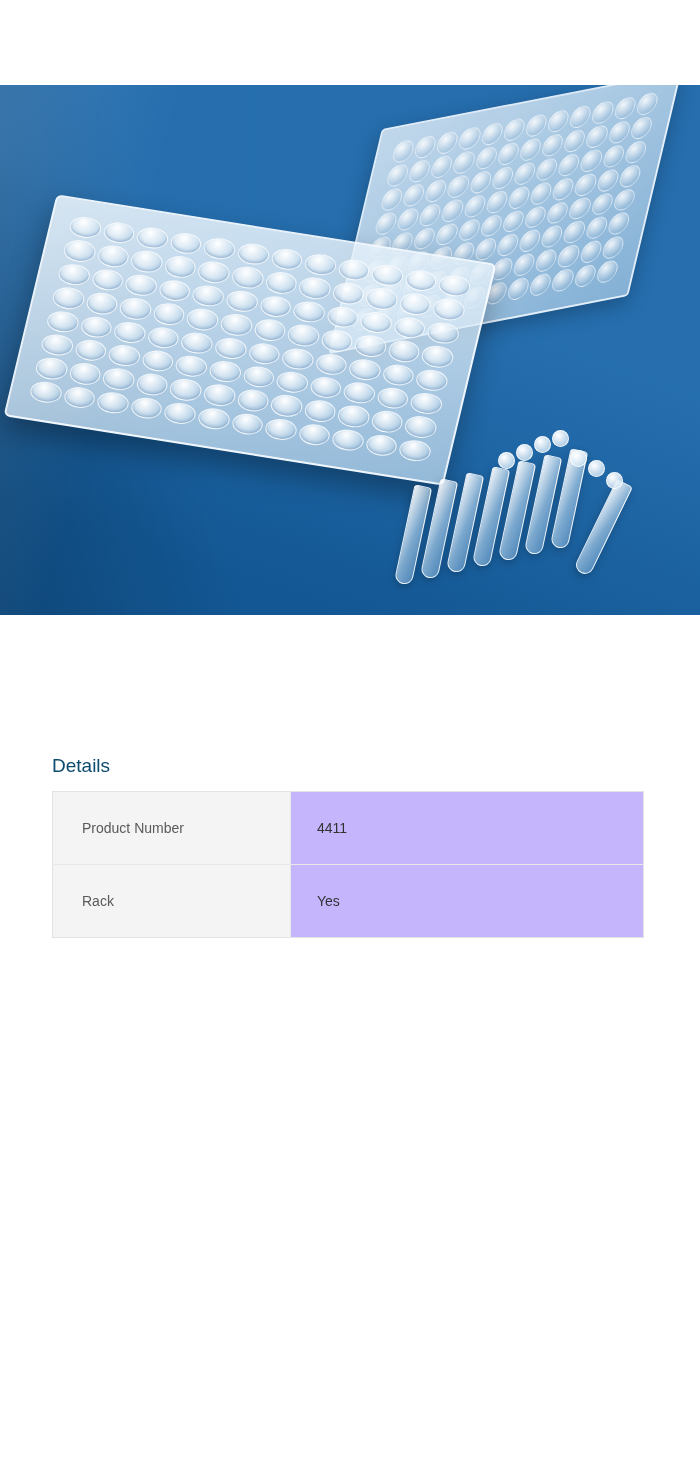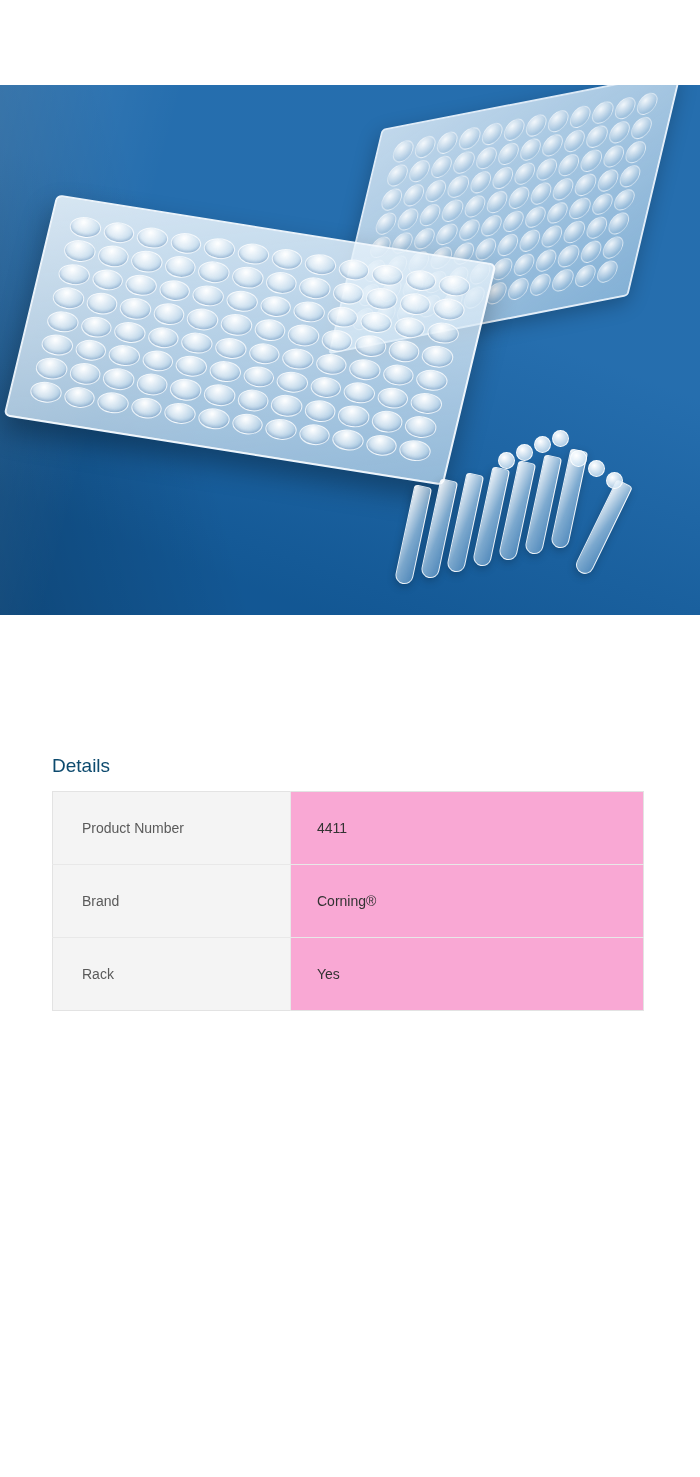--- a/index.html
+++ b/index.html
@@ -154,21 +154,21 @@
     height: 73px;
   }
   .details-table td.label {
     width: 238px;
     background: #f4f4f4;
     color: #5a5a5a;
     border-right: 1px solid #e8e8e8;
     padding-left: 29px;
   }
   .details-table td.value {
-    background: #f9a8d4;
+    background: #c4b5fd;
     color: #333333;
   }
 </style>
 </head>
 <body>
 
 <div class="hero">
   <div class="hero-bg"></div>
   <div class="hero-folds"></div>
 
@@ -398,21 +398,17 @@
 
 <h2 class="details-title">Details</h2>
 
 <table class="details-table">
   <tbody>
     <tr>
       <td class="label">Product Number</td>
       <td class="value">4411</td>
     </tr>
     <tr>
-      <td class="label">Brand</td>
-      <td class="value">Corning®</td>
-    </tr>
-    <tr>
       <td class="label">Rack</td>
       <td class="value">Yes</td>
     </tr>
   </tbody>
 </table>
 
 </body></html>

